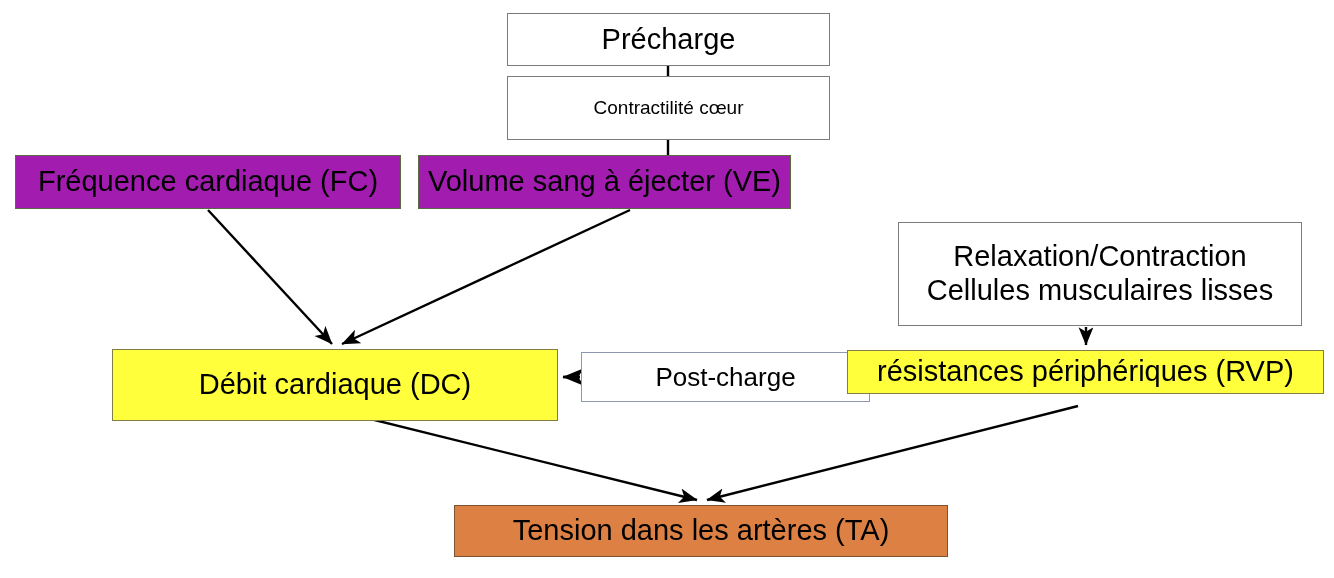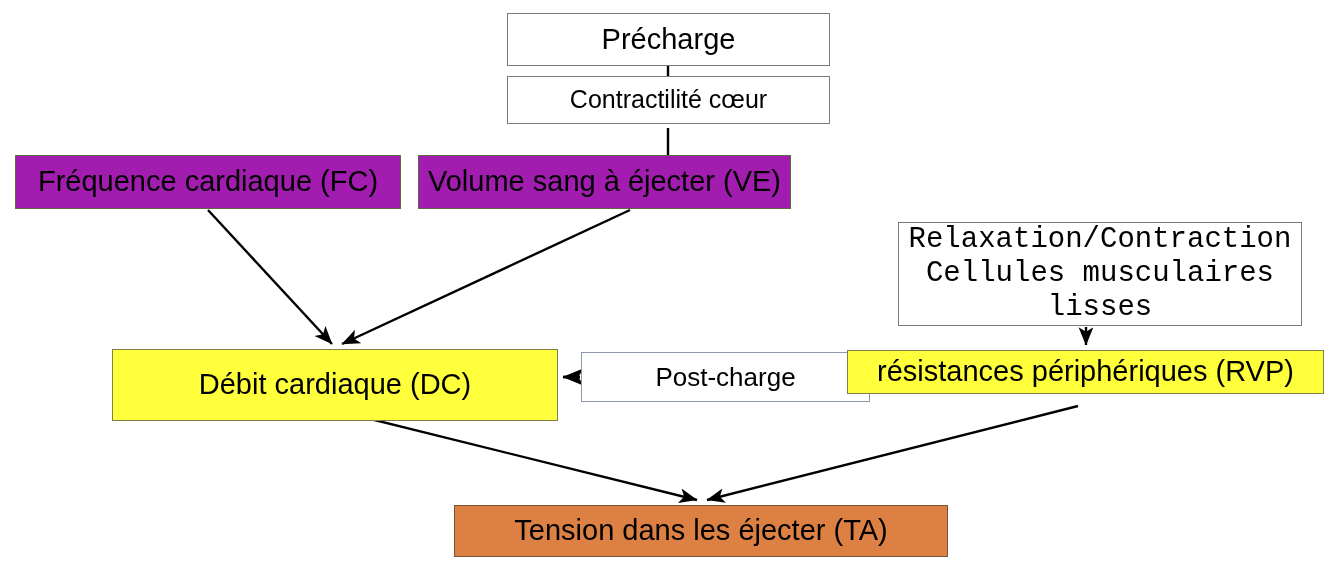--- a/index.html
+++ b/index.html
@@ -52,24 +52,24 @@
   .node-yellow {
     background: #ffff3c;
     border: 1.6px solid #807f45;
   }
   .node-orange {
     background: #dd8044;
     border: 1.6px solid #7b5330;
   }
   
   #n-precharge      { left:507px; top:13px;  width:323px; height:53px;  font-size:29px; }
-  #n-contractilite  { left:507px; top:76px;  width:323px; height:48px;  font-size:25px; }
+  #n-contractilite  { left:507px; top:76px;  width:323px; height:64px;  font-size:19px; }
   #n-fc             { left:15px;  top:155px; width:386px; height:54px;  font-size:29px; }
   #n-ve             { left:418px; top:155px; width:373px; height:54px;  font-size:29px; }
-  #n-relaxation     { left:898px; top:222px; width:404px; height:104px; font-size:29px;font-family:Liberation Mono, monospace; }
+  #n-relaxation     { left:898px; top:222px; width:404px; height:104px; font-size:29px; }
   #n-dc             { left:112px; top:349px; width:446px; height:72px;  font-size:29px; }
   #n-postcharge     { left:581px; top:352px; width:289px; height:50px;  font-size:26px; }
   #n-rvp            { left:847px; top:350px; width:477px; height:44px;  font-size:29px; }
   #n-ta             { left:454px; top:505px; width:494px; height:52px;  font-size:29px; }
 </style>
 </head>
 <body>
 
 <div id="stage">
 
@@ -107,15 +107,15 @@
 
   <div class="node node-white" id="n-relaxation">Relaxation/Contraction
 Cellules musculaires lisses</div>
 
   <div class="node node-yellow" id="n-dc">Débit cardiaque (DC)</div>
 
   <div class="node node-white-blue" id="n-postcharge">Post-charge</div>
 
   <div class="node node-yellow" id="n-rvp">résistances périphériques (RVP)</div>
 
-  <div class="node node-orange" id="n-ta">Tension dans les éjecter (TA)</div>
+  <div class="node node-orange" id="n-ta">Tension dans les artères (TA)</div>
 
 </div>
 
 </body></html>

